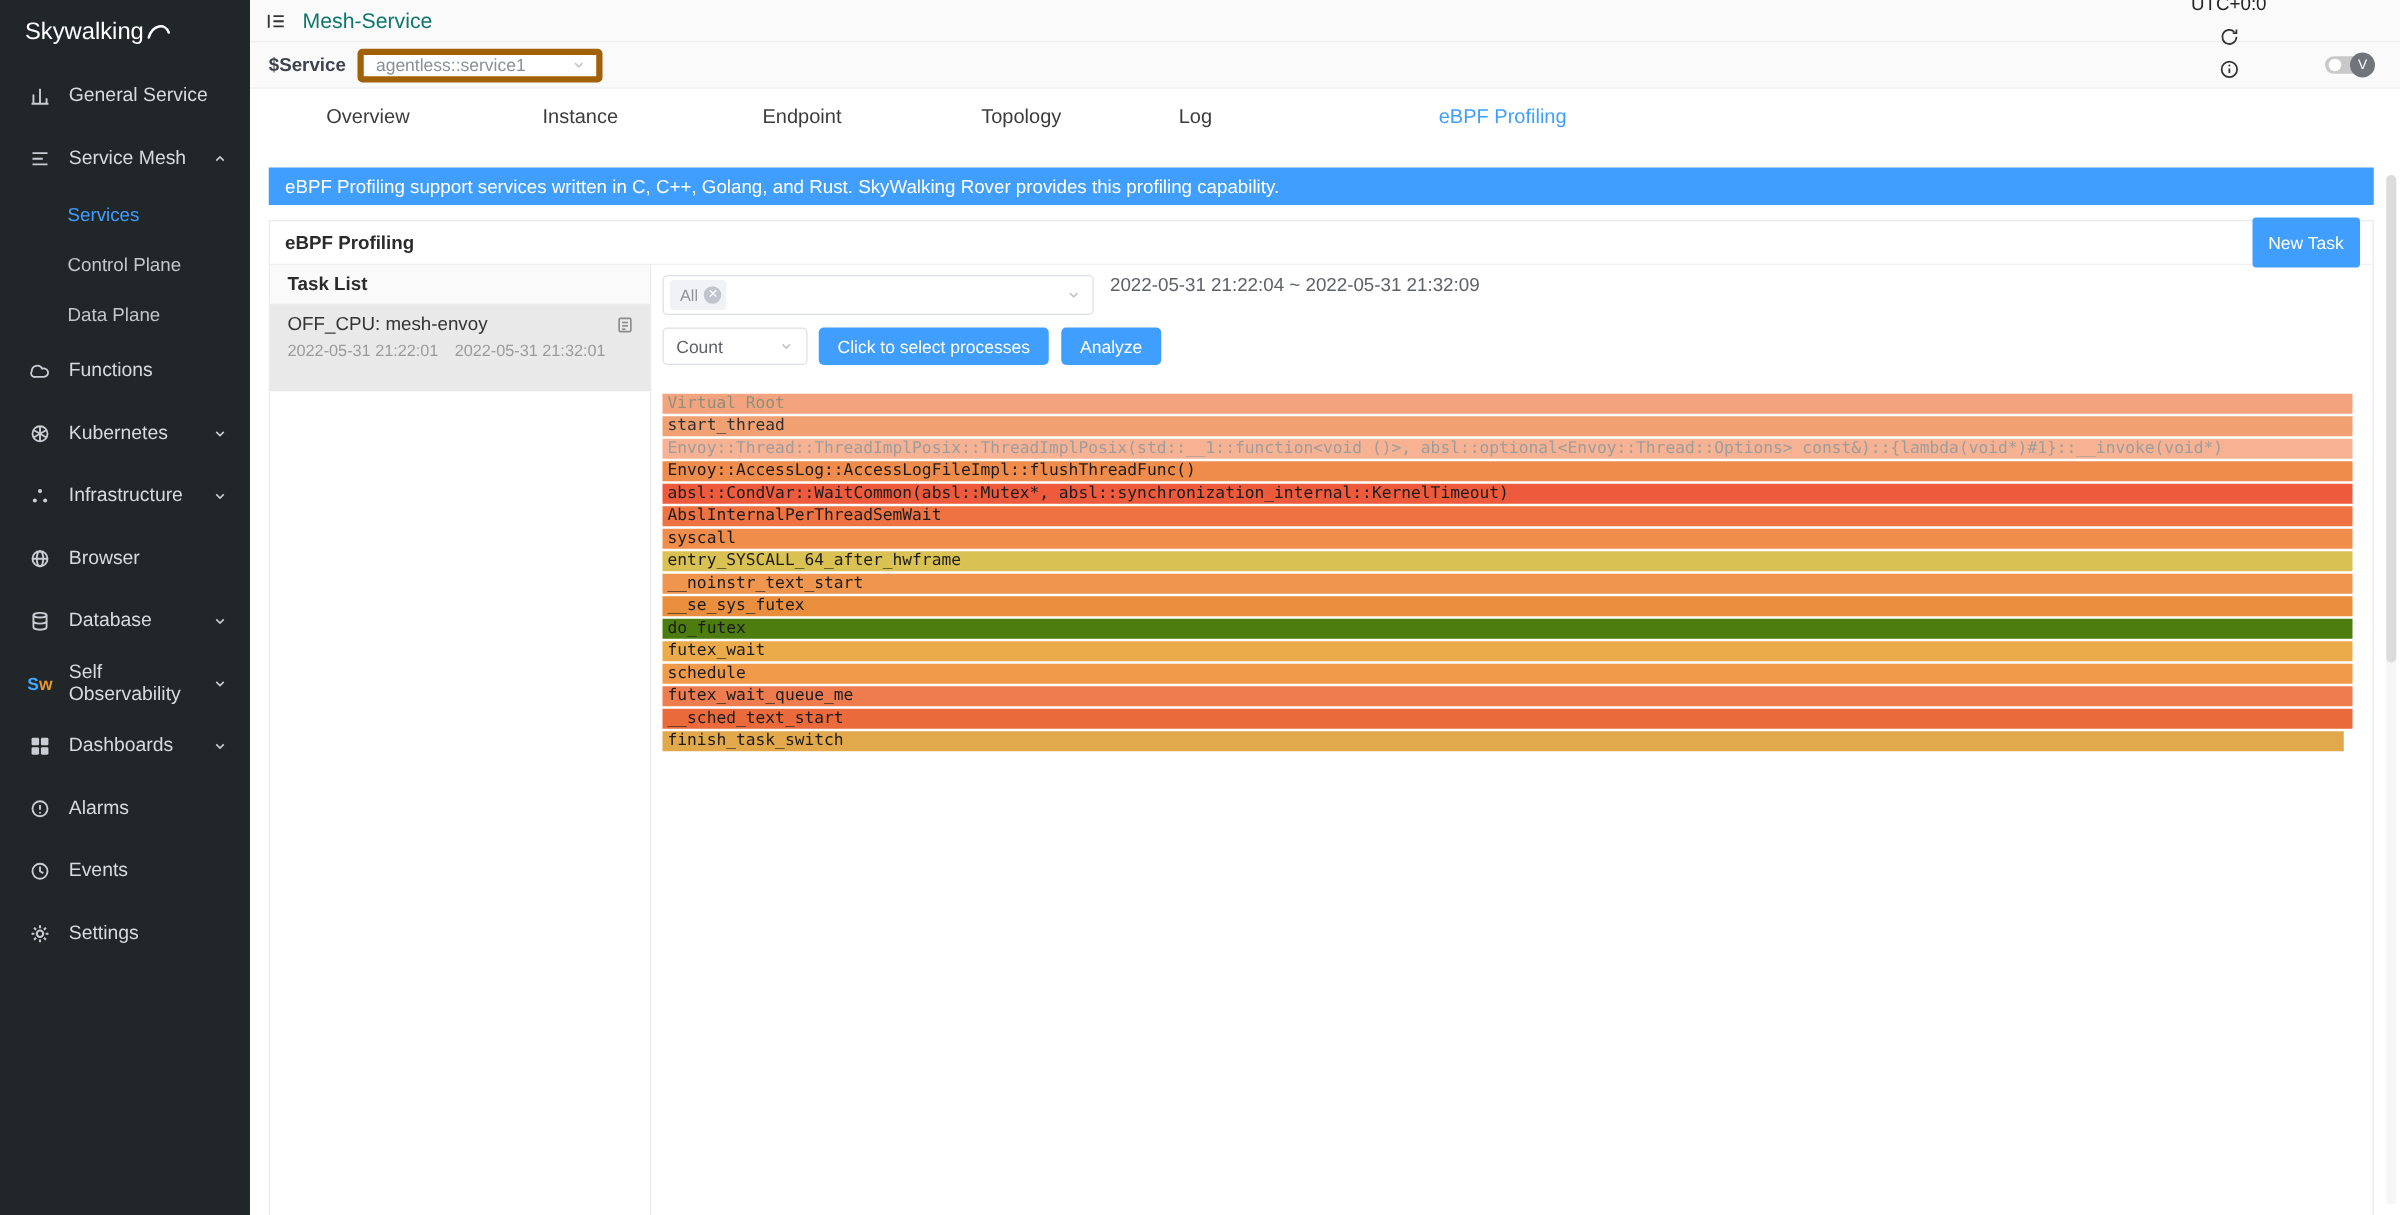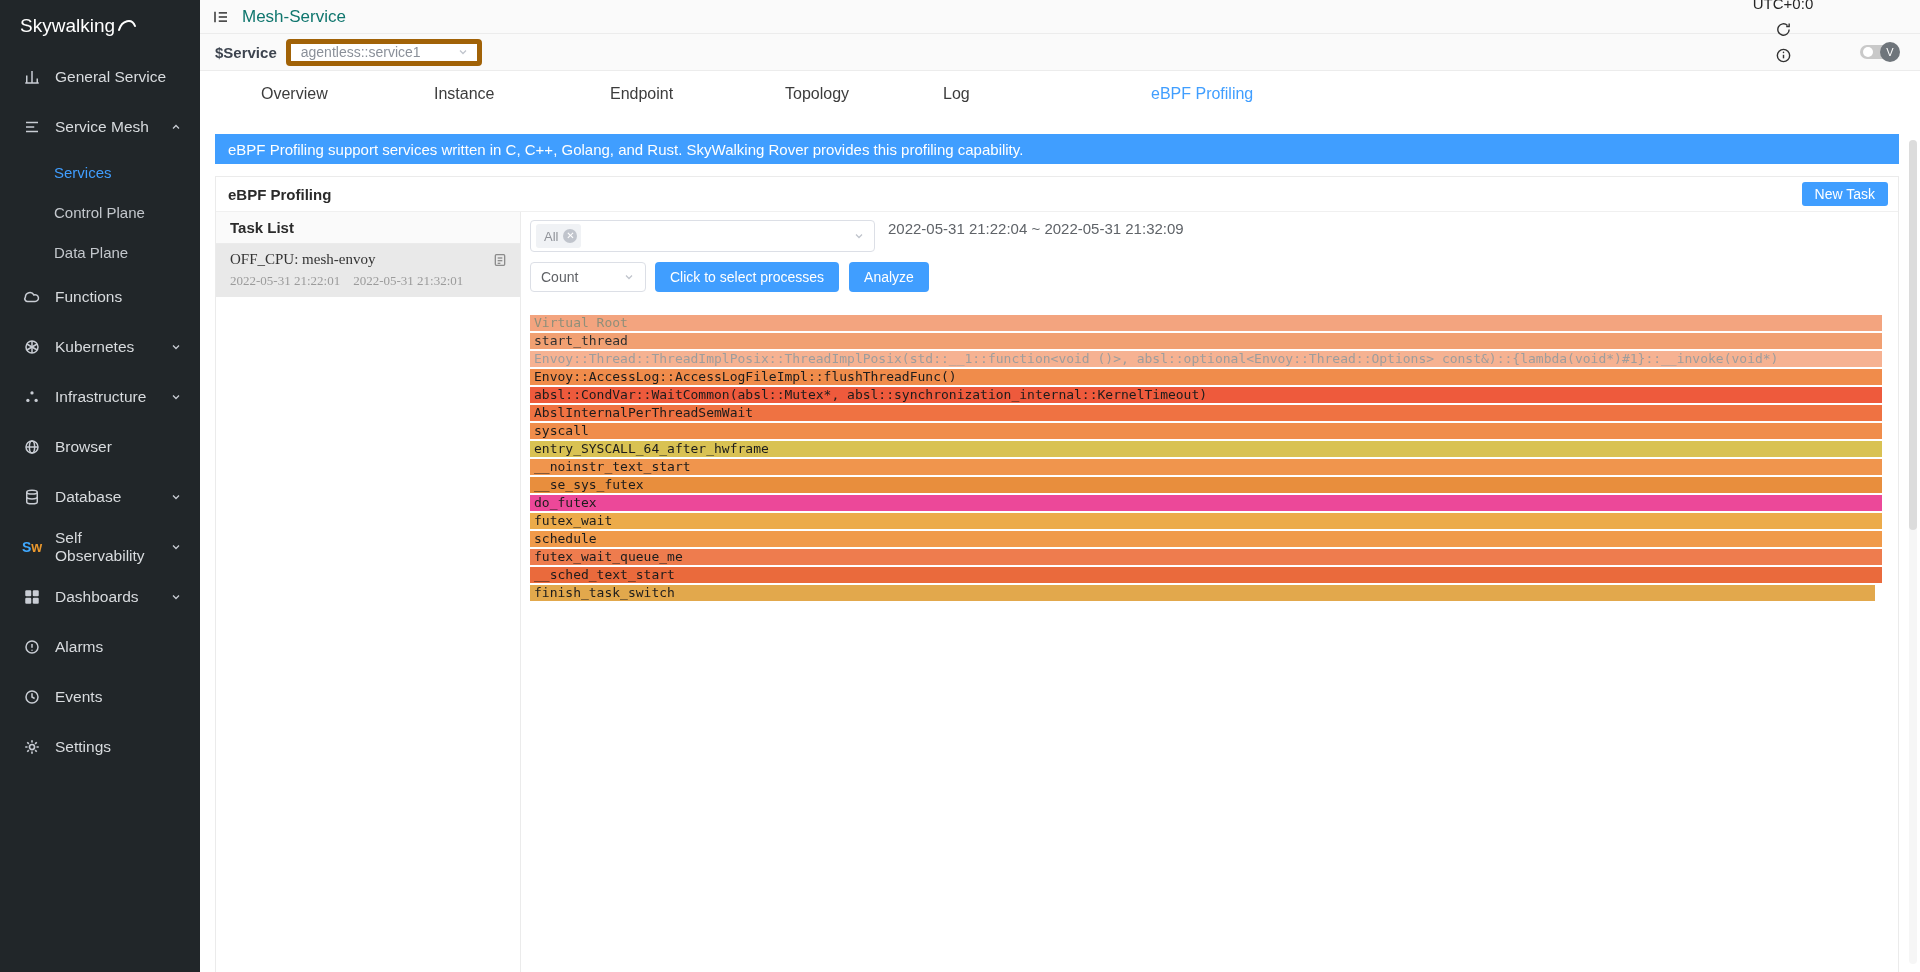--- a/index.html
+++ b/index.html
@@ -37,26 +37,26 @@
 
   .tabs-row { position:relative; height:46px; background:#fff; }
   .tab { position:absolute; top:50%; transform:translateY(-50%); font-size:16px; color:#3c3c3c; cursor:pointer; white-space:nowrap; }
   .tab.active { color:#409eff; }
 
   .banner { margin:17px 21px 0 15px; height:26px; background:#409eff; color:#fff; font-size:15px; display:flex; align-items:center; padding:15px 13px; }
 
   .panel { margin:12px 21px 0 15px; border:1px solid #ebebeb; background:#fff; height:812px; display:flex; flex-direction:column; }
   .panel-header { height:35px; display:flex; align-items:center; padding:0 10px 0 12px; border-bottom:1px solid #f0f0f0; }
   .panel-title { font-size:15px; font-weight:bold; color:#2b2b2b; }
-  .new-task-btn { margin-left:auto; background:#409eff; color:#fff; font-size:14px; height:24px; padding:0 13px; border-radius:3px; display:flex; align-items:center; cursor:pointer; border:none; }
+  .new-task-btn { margin-left:auto; background:#409eff; color:#fff; font-size:14px; height:40px; padding:0 13px; border-radius:3px; display:flex; align-items:center; cursor:pointer; border:none; }
 
   .panel-body { flex:1; display:flex; min-height:0; }
   .task-list { width:305px; border-right:1px solid #ebebeb; background:#fff; }
   .task-list-header { height:32px; display:flex; align-items:center; padding:0 14px; font-size:15px; font-weight:bold; color:#2b2b2b; background:#fafafa; border-bottom:1px solid #ebebeb; }
-  .task-item { background:#e9e9e9; padding:7px 12px 8px 14px; cursor:pointer;font-family:Liberation Serif, serif; }
+  .task-item { background:#e9e9e9; padding:7px 12px 25px 14px; cursor:pointer; }
   .task-item-top { display:flex; align-items:center; font-size:15px; color:#333; }
   .task-icon { margin-left:auto; cursor:pointer; }
   .task-times { margin-top:5px; font-size:13px; color:#9b9b9b; display:flex; gap:13px; }
 
   .analysis { flex:1; min-width:0; padding:8px 16px 0 9px; }
   .controls-row1 { display:flex; align-items:flex-start; }
   .process-select { width:345px; height:32px; border:1px solid #dcdfe6; border-radius:4px; display:flex; align-items:center; padding:0 9px 0 5px; cursor:pointer; background:#fff; }
   .tag { background:#f0f2f5; border-radius:3px; height:24px; display:flex; align-items:center; padding:0 4px 0 8px; font-size:13px; color:#909399; }
   .tag-close { width:14px; height:14px; border-radius:50%; background:#c0c4cc; color:#fff; font-size:10px; line-height:14px; text-align:center; margin-left:5px; cursor:pointer; }
   .process-select .sel-chevron { margin-left:auto; }
@@ -375,21 +375,21 @@
             <div class="flame-row" style="width: 100%; background: rgb(243, 164, 127); color: rgb(143, 143, 122);">Virtual Root</div>
             <div class="flame-row" style="width: 100%; background: rgb(241, 160, 114); color: rgb(48, 48, 48);">start_thread</div>
             <div class="flame-row" style="width: 100%; background: rgb(246, 178, 146); color: rgb(157, 157, 157);">Envoy::Thread::ThreadImplPosix::ThreadImplPosix(std::__1::function&lt;void ()&gt;, absl::optional&lt;Envoy::Thread::Options&gt; const&amp;)::{lambda(void*)#1}::__invoke(void*)</div>
             <div class="flame-row" style="width: 100%; background: rgb(240, 140, 75); color: rgb(28, 28, 28);">Envoy::AccessLog::AccessLogFileImpl::flushThreadFunc()</div>
             <div class="flame-row" style="width: 100%; background: rgb(238, 90, 60); color: rgb(28, 28, 28);">absl::CondVar::WaitCommon(absl::Mutex*, absl::synchronization_internal::KernelTimeout)</div>
             <div class="flame-row" style="width: 100%; background: rgb(239, 114, 66); color: rgb(28, 28, 28);">AbslInternalPerThreadSemWait</div>
             <div class="flame-row" style="width: 100%; background: rgb(240, 141, 75); color: rgb(28, 28, 28);">syscall</div>
             <div class="flame-row" style="width: 100%; background: rgb(217, 194, 83); color: rgb(28, 28, 28);">entry_SYSCALL_64_after_hwframe</div>
             <div class="flame-row" style="width: 100%; background: rgb(240, 149, 77); color: rgb(28, 28, 28);">__noinstr_text_start</div>
             <div class="flame-row" style="width: 100%; background: rgb(232, 142, 61); color: rgb(28, 28, 28);">__se_sys_futex</div>
-            <div class="flame-row" style="width: 100%; background: #ec4899; color: rgb(28, 28, 28);">do_futex</div>
+            <div class="flame-row" style="width: 100%; background: #4d7c0f; color: rgb(28, 28, 28);">do_futex</div>
             <div class="flame-row" style="width: 100%; background: rgb(236, 171, 74); color: rgb(28, 28, 28);">futex_wait</div>
             <div class="flame-row" style="width: 100%; background: rgb(240, 154, 74); color: rgb(28, 28, 28);">schedule</div>
             <div class="flame-row" style="width: 100%; background: rgb(238, 124, 78); color: rgb(28, 28, 28);">futex_wait_queue_me</div>
             <div class="flame-row" style="width: 100%; background: rgb(234, 106, 60); color: rgb(28, 28, 28);">__sched_text_start</div>
             <div class="flame-row" style="width: 99.5%; background: rgb(226, 168, 76); color: rgb(28, 28, 28);">finish_task_switch</div>
           </div>
       </div>
     </div>
   </div>
 </div>

